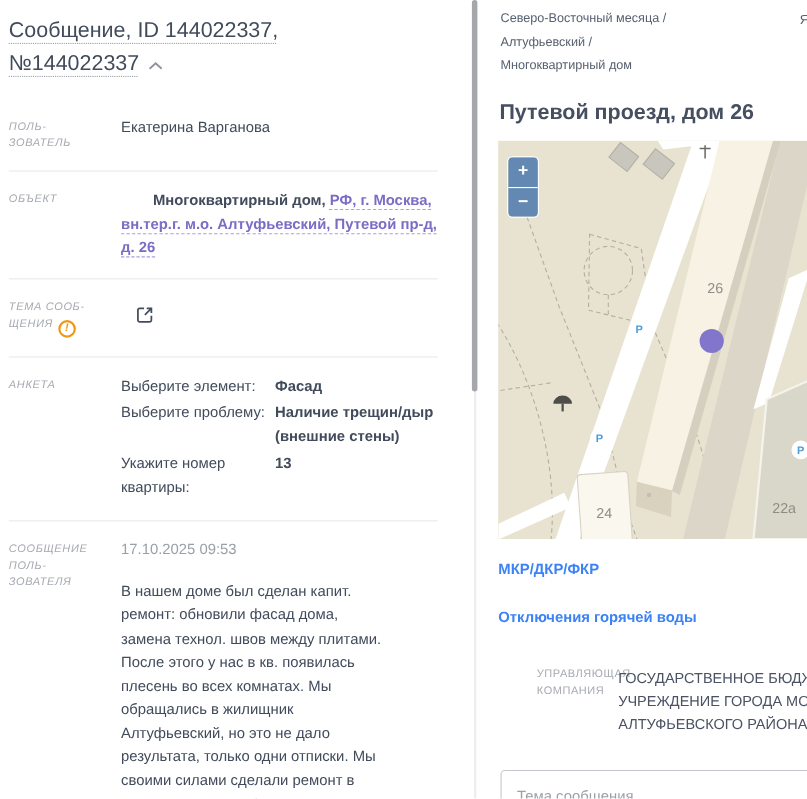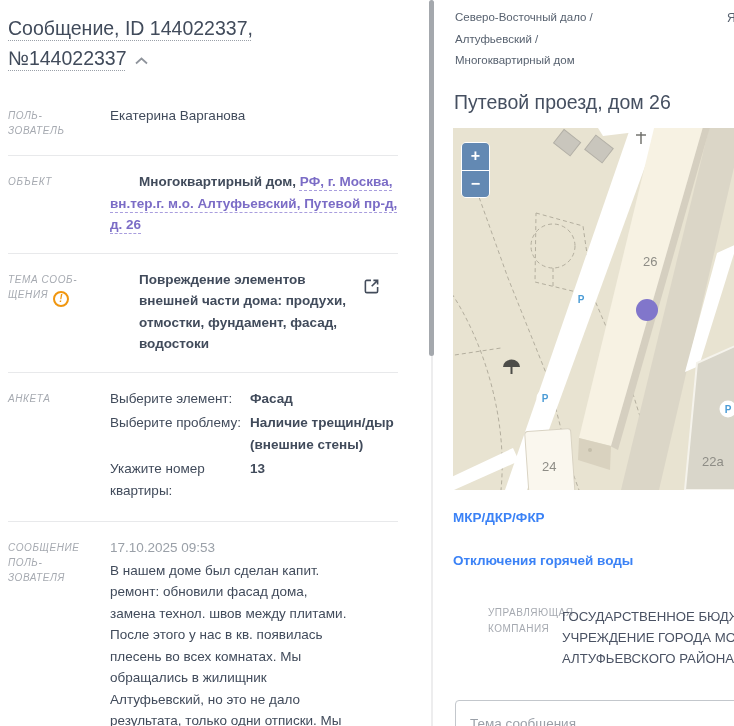--- a/index.html
+++ b/index.html
@@ -25,35 +25,35 @@
     text-decoration-color:#a99ede; text-underline-offset:4px; cursor:pointer; }
   .theme-wrap { display:flex; align-items:flex-start; }
   .theme-text { width:240px; }
   .ext-icon { margin-left:12px; margin-top:8px; cursor:pointer; flex:0 0 auto; }
   .warn { display:inline-block; width:16px; height:16px; border:2px solid #f0960f;
     border-radius:50%; color:#f0960f; font-weight:700; font-size:10px; line-height:12px;
     text-align:center; margin-left:5px; vertical-align:-4px; }
   .qa { display:grid; grid-template-columns:140px 150px; margin-bottom:3px; }
   .qa .q { font-weight:400; }
   .qa .a { font-weight:700; }
-  .msg-date { color:#9aa0a8; margin-bottom:1px; }
+  .msg-date { color:#9aa0a8; margin-bottom:16px; }
   .msg-text { width:238px; }
 
   
   .scroll-track { position:absolute; left:431px; top:0; width:2px; height:726px; background:#ededee; }
   .scroll-thumb { position:absolute; left:429px; top:0; width:5px; height:356px;
     background:#a4a8ad; border-radius:3px; }
 
   
   .breadcrumb { position:absolute; left:455px; top:7px; font-size:11.5px;
     line-height:21.5px; color:#57616f; }
   .breadcrumb .bc-item { cursor:pointer; }
   .partial-char { position:absolute; left:727px; top:11px; font-size:12px; color:#57616f; }
   .addr-title { position:absolute; left:454px; top:91px; font-size:19.5px;
-    font-weight:400; color:#454f60; }
+    font-weight:700; color:#454f60; }
 
   .map { position:absolute; left:453px; top:128px; width:281px; height:362px;
     overflow:hidden; background:#e8e3d1; }
   .zoom-ctl { position:absolute; left:8px; top:14px; border:1px solid #fff;
     border-radius:5px; overflow:hidden; width:29px; z-index:5; }
   .zoom-btn { width:27px; height:27px; background:#6389b3; color:#fff; font-size:16px;
     font-weight:700; text-align:center; line-height:26px; cursor:pointer; user-select:none; }
   .zoom-btn + .zoom-btn { border-top:1px solid #fff; }
 
   .below-map { font-size:13.5px; font-weight:600; color:#3b82f6; position:absolute; left:453px; }
@@ -90,21 +90,20 @@
   </div>
 
   <div class="row">
     <div class="lbl">ОБЪЕКТ</div>
     <div class="val"><span class="bold">Многоквартирный дом, </span><span class="obj-link">РФ, г. Москва, вн.тер.г. м.о. Алтуфьевский, Путевой пр-д, д. 26</span></div>
   </div>
 
   <div class="row">
     <div class="lbl"><span>ТЕМА СООБ-ЩЕНИЯ</span><span class="warn">!</span></div>
     <div class="theme-wrap">
-      <div class="val bold theme-text">Повреждение элементов внешней части дома: продухи, отмостки, фундамент, фасад, водостоки</div>
       <span class="ext-icon"><svg width="19" height="19" viewBox="0 0 18 18">
             <path d="M8.5 3.2 H4.6 C3.8 3.2 3.2 3.8 3.2 4.6 V13.4 C3.2 14.2 3.8 14.8 4.6 14.8 H13.4 C14.2 14.8 14.8 14.2 14.8 13.4 V9.5" fill="none" stroke="#434c5b" stroke-width="1.5"></path>
             <path d="M10.8 3.2 H14.8 V7.2 M14.8 3.2 L9.2 8.8" fill="none" stroke="#434c5b" stroke-width="1.5"></path>
           </svg></span>
     </div>
   </div>
 
   <div class="row">
     <div class="lbl">АНКЕТА</div>
     <div class="val">
@@ -129,21 +128,21 @@
       <div class="msg-date">17.10.2025 09:53</div>
       <div class="msg-text">В нашем доме был сделан капит. ремонт: обновили фасад дома, замена технол. швов между плитами. После этого у нас в кв. появилась плесень во всех комнатах. Мы обращались в жилищник Алтуфьевский, но это не дало результата, только одни отписки. Мы своими силами сделали ремонт в этом году и спустя 2 месяца опять появилась плесень.</div>
     </div>
   </div>
 </div>
 
 <div class="scroll-track"></div>
 <div class="scroll-thumb"></div>
 
 <div class="breadcrumb">
-  <div class="bc-item">Северо-Восточный дало /</div>
+  <div class="bc-item">Северо-Восточный месяца /</div>
   <div class="bc-item">Алтуфьевский /</div>
   <div class="bc-item">Многоквартирный дом</div>
 </div>
 <div class="partial-char">Я</div>
 
 <div class="addr-title">Путевой проезд, дом 26</div>
 
 <div class="map">
   <svg width="300" height="362" viewBox="0 0 300 362">
 

